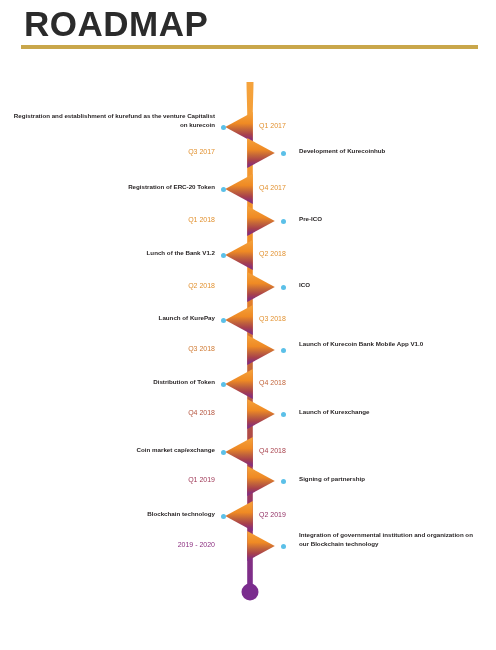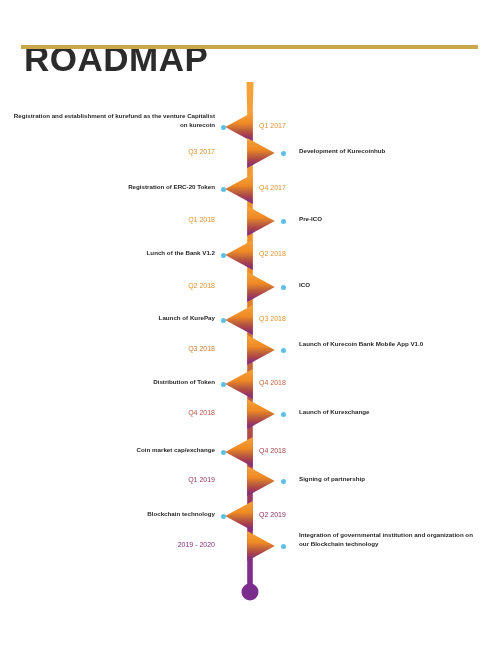--- a/index.html
+++ b/index.html
@@ -25,21 +25,20 @@
   #page-title {
     position: absolute;
     left: 24px;
     top: 4px;
     font-size: 35px;
     font-weight: bold;
     letter-spacing: 0.5px;
     color: #2b2b2b;
     line-height: 40px;
     white-space: nowrap;
-    margin-top: 35px;
   }
   #title-rule {
     position: absolute;
     left: 21px;
     top: 45px;
     width: 457px;
     height: 4px;
     background: #c9a74b;
   }
 

